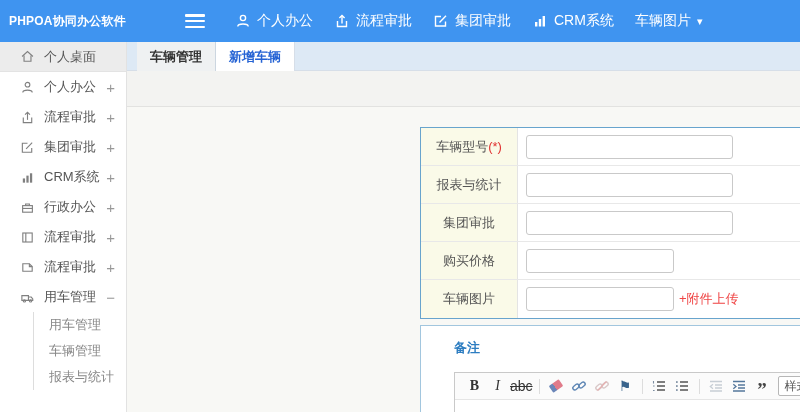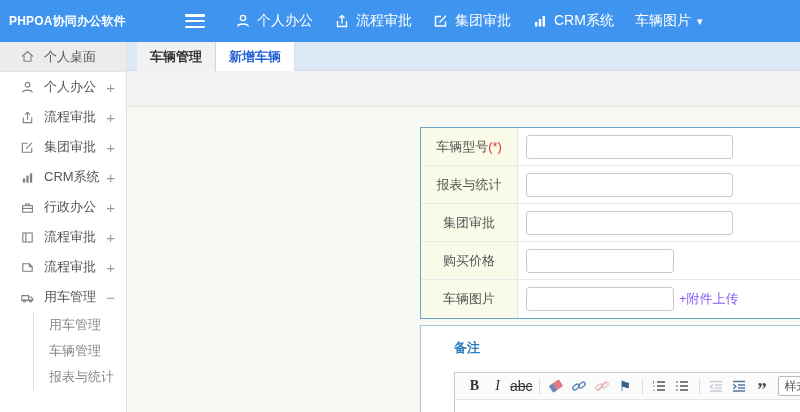--- a/index.html
+++ b/index.html
@@ -45,21 +45,21 @@
   .f-row { display:flex; height:38px; border-bottom:1px solid #e8e8e8; }
   .f-row:last-child { border-bottom:none; }
   .f-label { width:97px; background:#fafae8; border-right:1px solid #e4e4e4;
              display:flex; align-items:center; justify-content:center;
              font-size:13px; color:#555; white-space:nowrap; }
   .req { color:#e03131; }
   .f-field { flex:1; display:flex; align-items:center; padding-left:8px; }
   .f-field input { height:24px; border:1px solid #c9c9c9; border-radius:3px; background:#fff; outline:none; padding:0 5px; font-size:13px; }
   input.wide { width:207px; }
   input.narrow { width:148px; }
-  .attach-link { font-size:13px; color:#8b5cf6; text-decoration:none; margin-left:5px; white-space:nowrap; }
+  .attach-link { font-size:13px; color:#ef4444; text-decoration:none; margin-left:5px; white-space:nowrap; }
 
   
   .notes { position:absolute; left:293px; top:218px; width:600px; height:170px;
            border:1px solid #a2c6de; background:#fff; }
   .notes-title { margin:13px 0 0 33px; font-size:13px; font-weight:bold; color:#2d7dc1; }
   .editor { margin:15px 0 0 33px; width:560px; border:1px solid #c9c9c9; background:#fff; }
   .toolbar { height:27px; background:#fbfbfb; border-bottom:1px solid #e5e5e5;
              display:flex; align-items:center; padding-left:8px; }
   .tb-btn { display:inline-flex; align-items:center; justify-content:center;
             min-width:21px; height:21px; margin:0 1px; cursor:pointer; color:#333; font-size:13px; }

